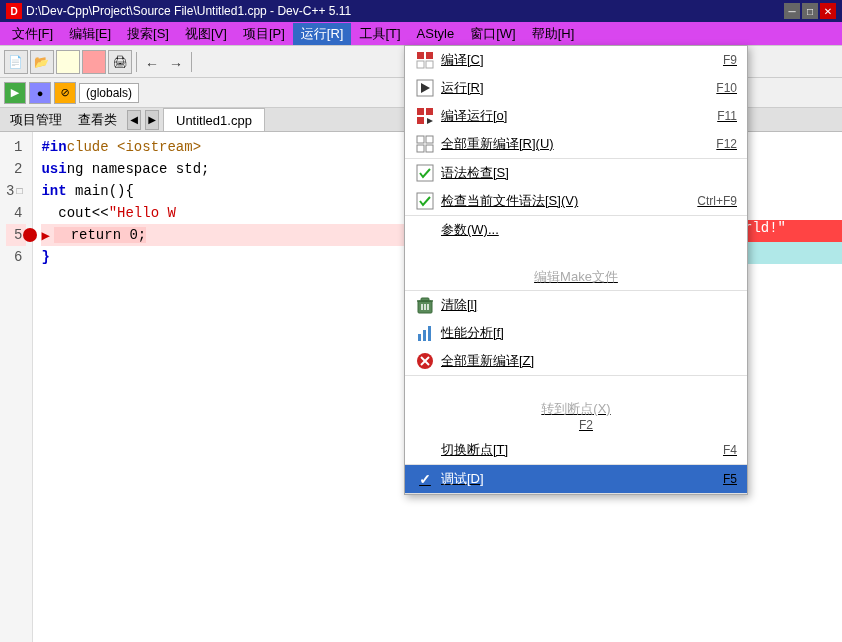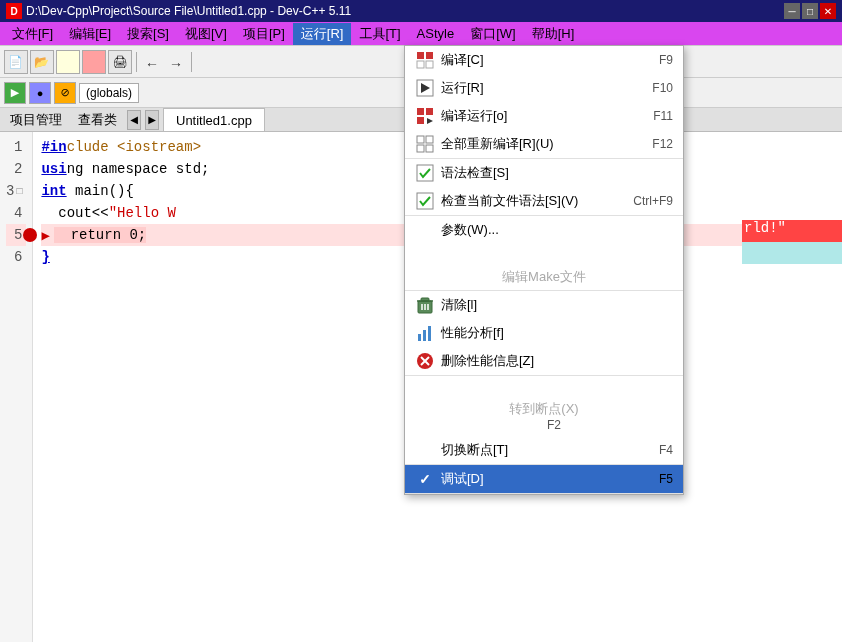--- a/index.html
+++ b/index.html
@@ -226,41 +226,42 @@
     .code-line {
       height: 22px;
       display: flex;
       align-items: center;
       white-space: pre;
       position: relative;
     }
     .code-line.has-breakpoint {
       background: #ffe0e0;
     }
-    .kw-blue { color: #0000cc; font-weight: bold; text-decoration: underline; }
+    .kw-blue { color: #0000cc; font-weight: bold; }
 
     
     .dropdown-overlay {
       position: absolute;
       top: 0;
       left: 0;
       width: 100%;
       height: 100%;
       z-index: 100;
     }
     .dropdown-menu {
       position: absolute;
       top: 45px;
       left: 404px;
       background: white;
       border: 1px solid #aaa;
       box-shadow: 2px 3px 8px rgba(0,0,0,0.3);
-      width: 280px;
+      width: 344px;
       z-index: 200;
       font-size: 13px;
+      text-decoration: underline;
     }
     .menu-section {
       border-bottom: 1px solid #e0e0e0;
     }
     .dropdown-item {
       display: flex;
       align-items: center;
       padding: 4px 10px;
       cursor: pointer;
       min-height: 26px;
@@ -537,21 +538,21 @@
         <span class="item-label">性能分析[f]</span>
       </div>
       <div class="dropdown-item">
         <div class="item-icon">
           <svg width="18" height="18" viewBox="0 0 18 18">
             <circle cx="9" cy="9" r="8" fill="#cc2222"></circle>
             <line x1="5" y1="5" x2="13" y2="13" stroke="white" stroke-width="2"></line>
             <line x1="13" y1="5" x2="5" y2="13" stroke="white" stroke-width="2"></line>
           </svg>
         </div>
-        <span class="item-label">删除性能信息[Z]</span>
+        <span class="item-label">全部重新编译[Z]</span>
       </div>
     </div>
 
     <div class="menu-section">
       <div class="dropdown-item disabled">
         <div class="item-icon"></div>
         <span class="item-label">转到断点(X)</span>
         <span class="item-shortcut">F2</span>
       </div>
       <div class="dropdown-item">

